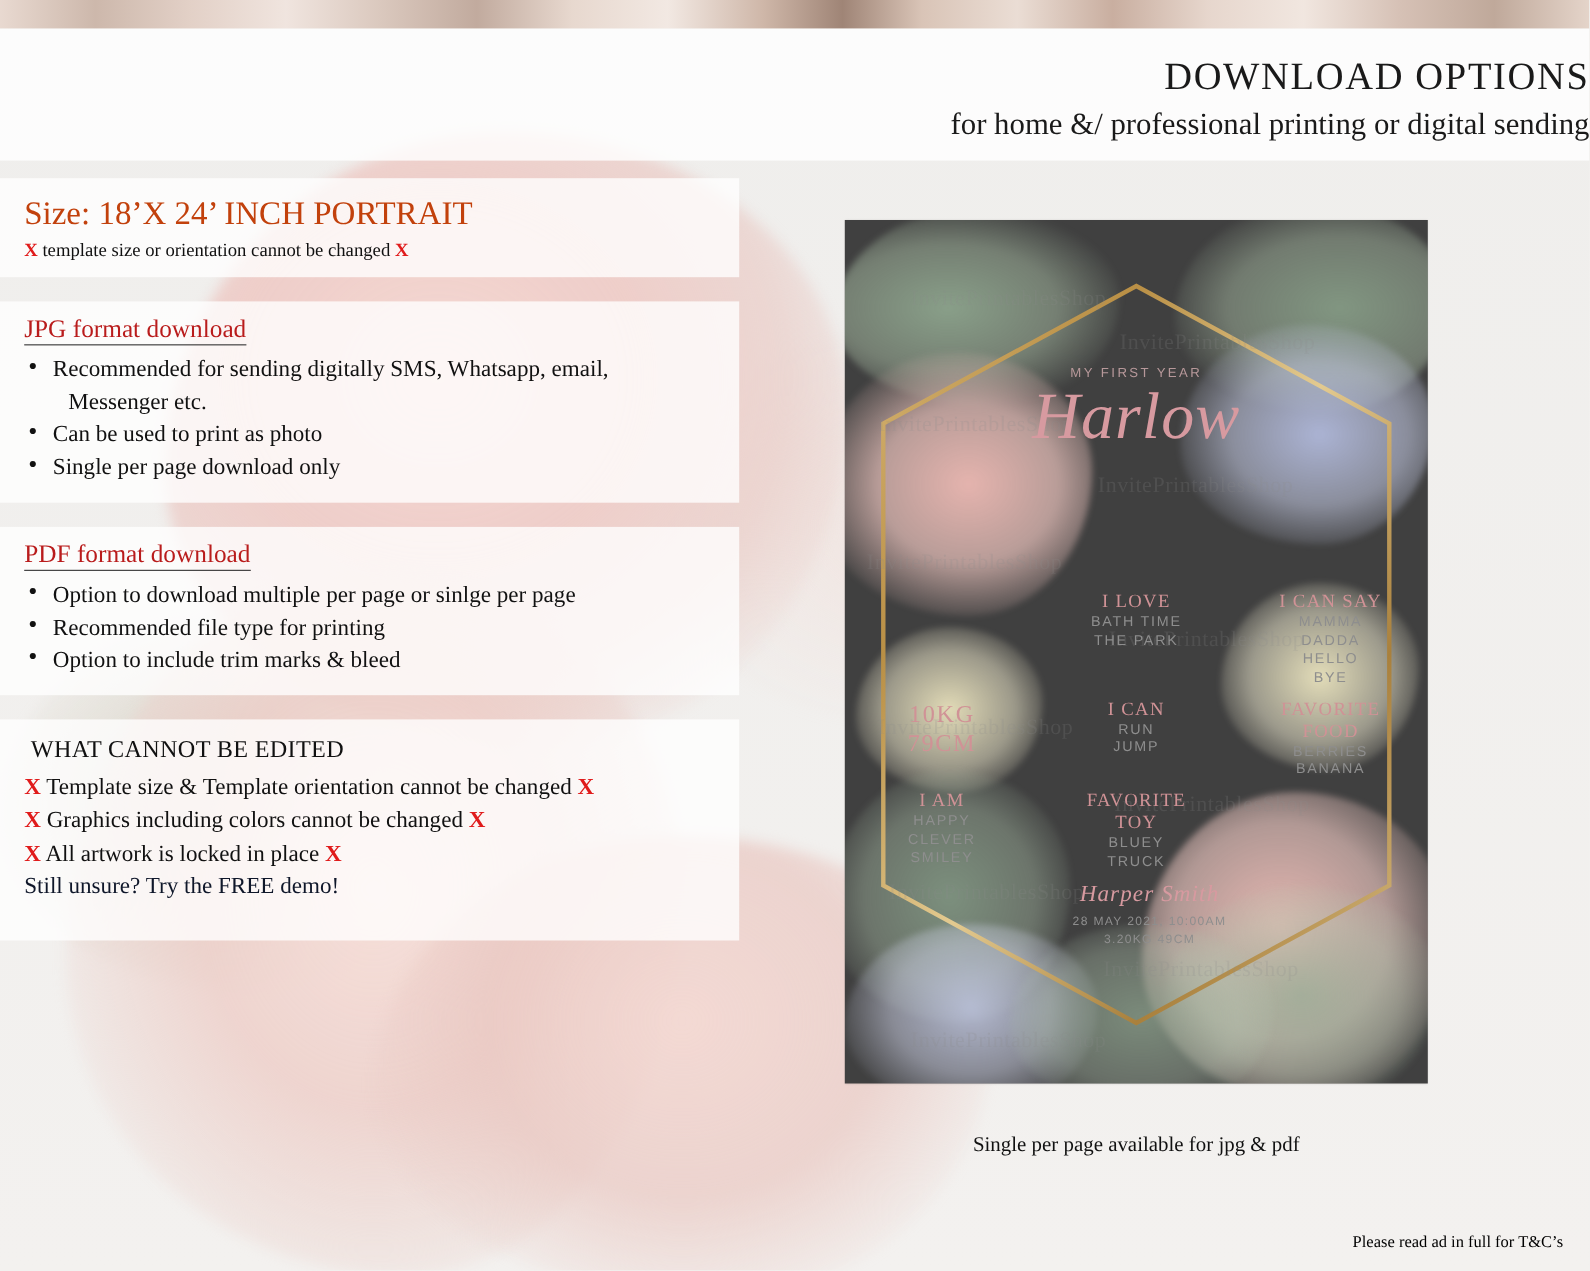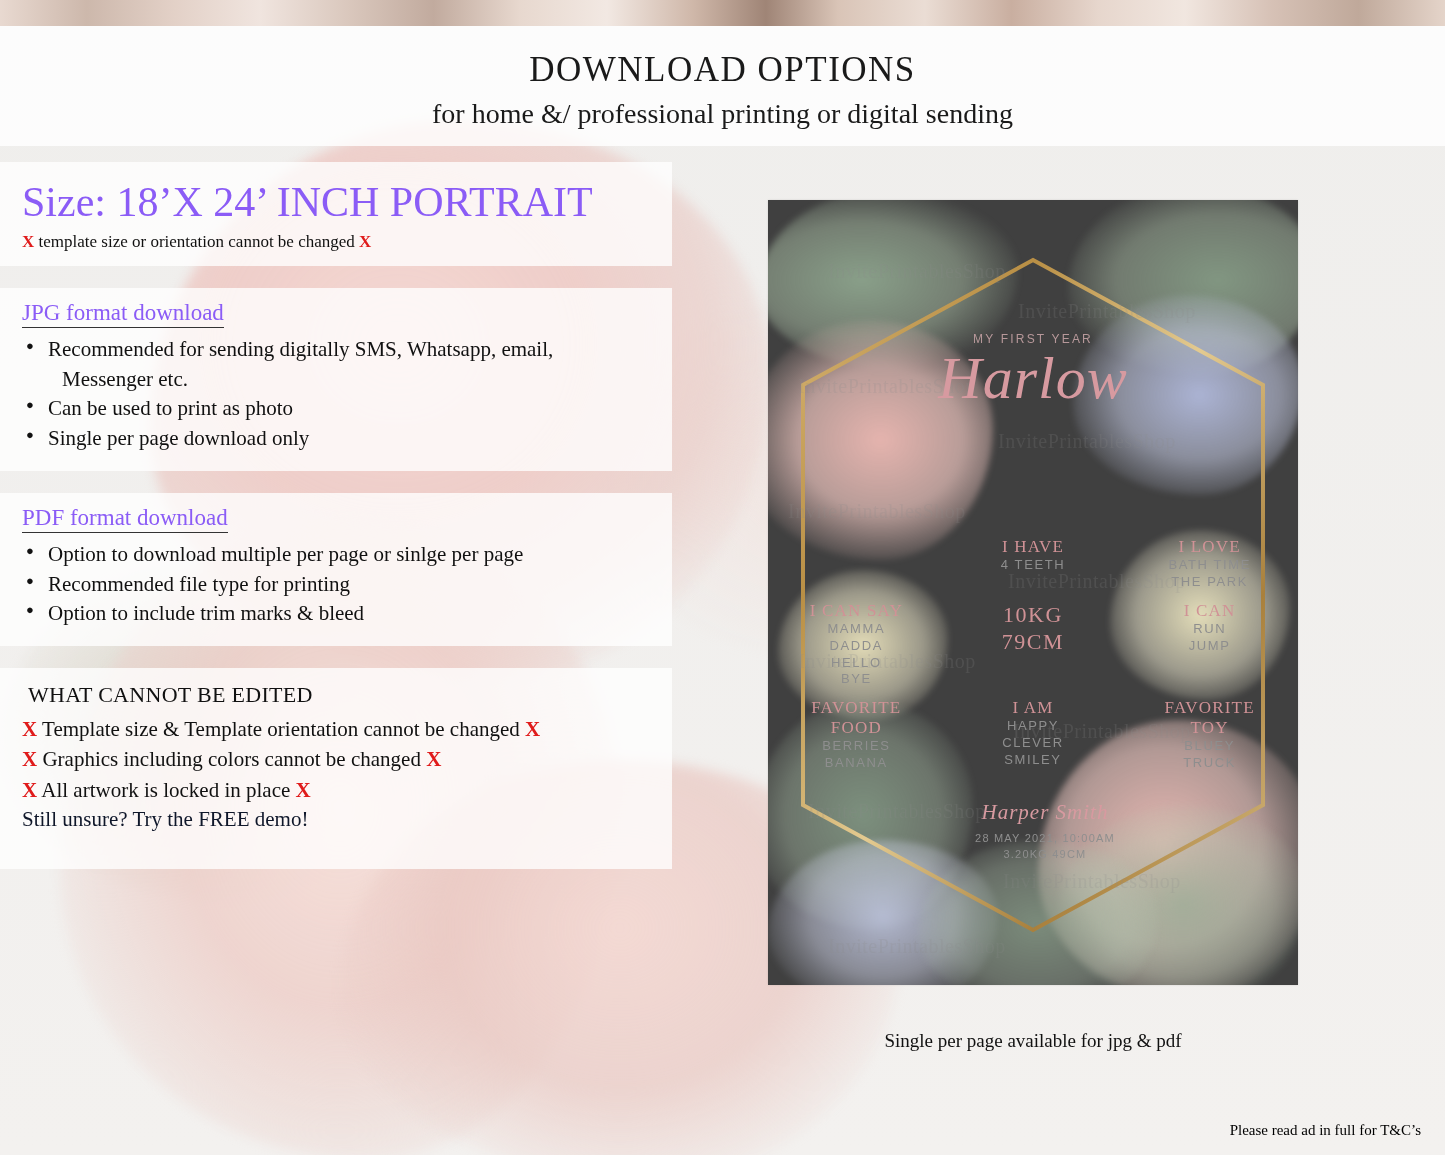--- a/index.html
+++ b/index.html
@@ -51,21 +51,21 @@
   .rose4 { left: 600px; top: 300px; width: 420px; height: 360px;
     background: radial-gradient(ellipse at 50% 50%, rgba(242,218,212,.5) 0%, rgba(240,222,216,0) 75%); }
 
   
   .header {
     position: absolute;
     top: 26px; left: 0; right: 0;
     height: 120px;
     background: rgba(255,255,255,.82);
     z-index: 2;
-    text-align: center;
+    text-align: right;
   }
   .header h1 {
     margin: 0;
     padding-top: 24px;
     font-size: 35px;
     font-weight: normal;
     letter-spacing: 1.5px;
     color: #1a1a1a;
   }
   .header h2 {
@@ -84,35 +84,35 @@
     z-index: 2;
   }
   .panel {
     background: rgba(255,255,255,.78);
     margin-bottom: 22px;
     padding: 12px 18px 16px 22px;
     box-sizing: border-box;
   }
   .panel.size-panel { padding-top: 16px; padding-bottom: 14px; }
   .size-title {
-    font-size: 42px;
-    color: #8b5cf6;
+    font-size: 30px;
+    color: #c2410c;
     margin: 0 0 6px 0;
     font-weight: normal;
   }
   .size-note {
     font-size: 17px;
     color: #111;
     margin: 0;
   }
   .xred { color: #e01b1b; font-weight: bold; }
 
   .sec-title {
     font-size: 23px;
-    color: #8b5cf6;
+    color: #b91c1c;
     margin: 0 0 8px 0;
     font-weight: normal;
     display: inline-block;
     border-bottom: 1px solid #333;
     padding-bottom: 1px;
   }
   .sec-title.plain { border-bottom: none; }
   ul.bullets {
     list-style: none;
     margin: 0;
@@ -405,24 +405,20 @@
     </div>
 
     <div class="poster-content">
       <div class="p-first-year">MY FIRST YEAR</div>
       <div class="p-name">Harlow</div>
     </div>
 
     <div class="p-grid">
       <div class="cell"></div>
       <div class="cell">
-        <div class="cell-h">I HAVE</div>
-        <div class="cell-v" style="white-space:pre-line">4 TEETH</div>
-      </div>
-      <div class="cell">
         <div class="cell-h">I LOVE</div>
         <div class="cell-v" style="white-space:pre-line">BATH TIME
 THE PARK</div>
       </div>
 
       <div class="cell">
         <div class="cell-h">I CAN SAY</div>
         <div class="cell-v" style="white-space:pre-line">MAMMA
 DADDA
 HELLO

